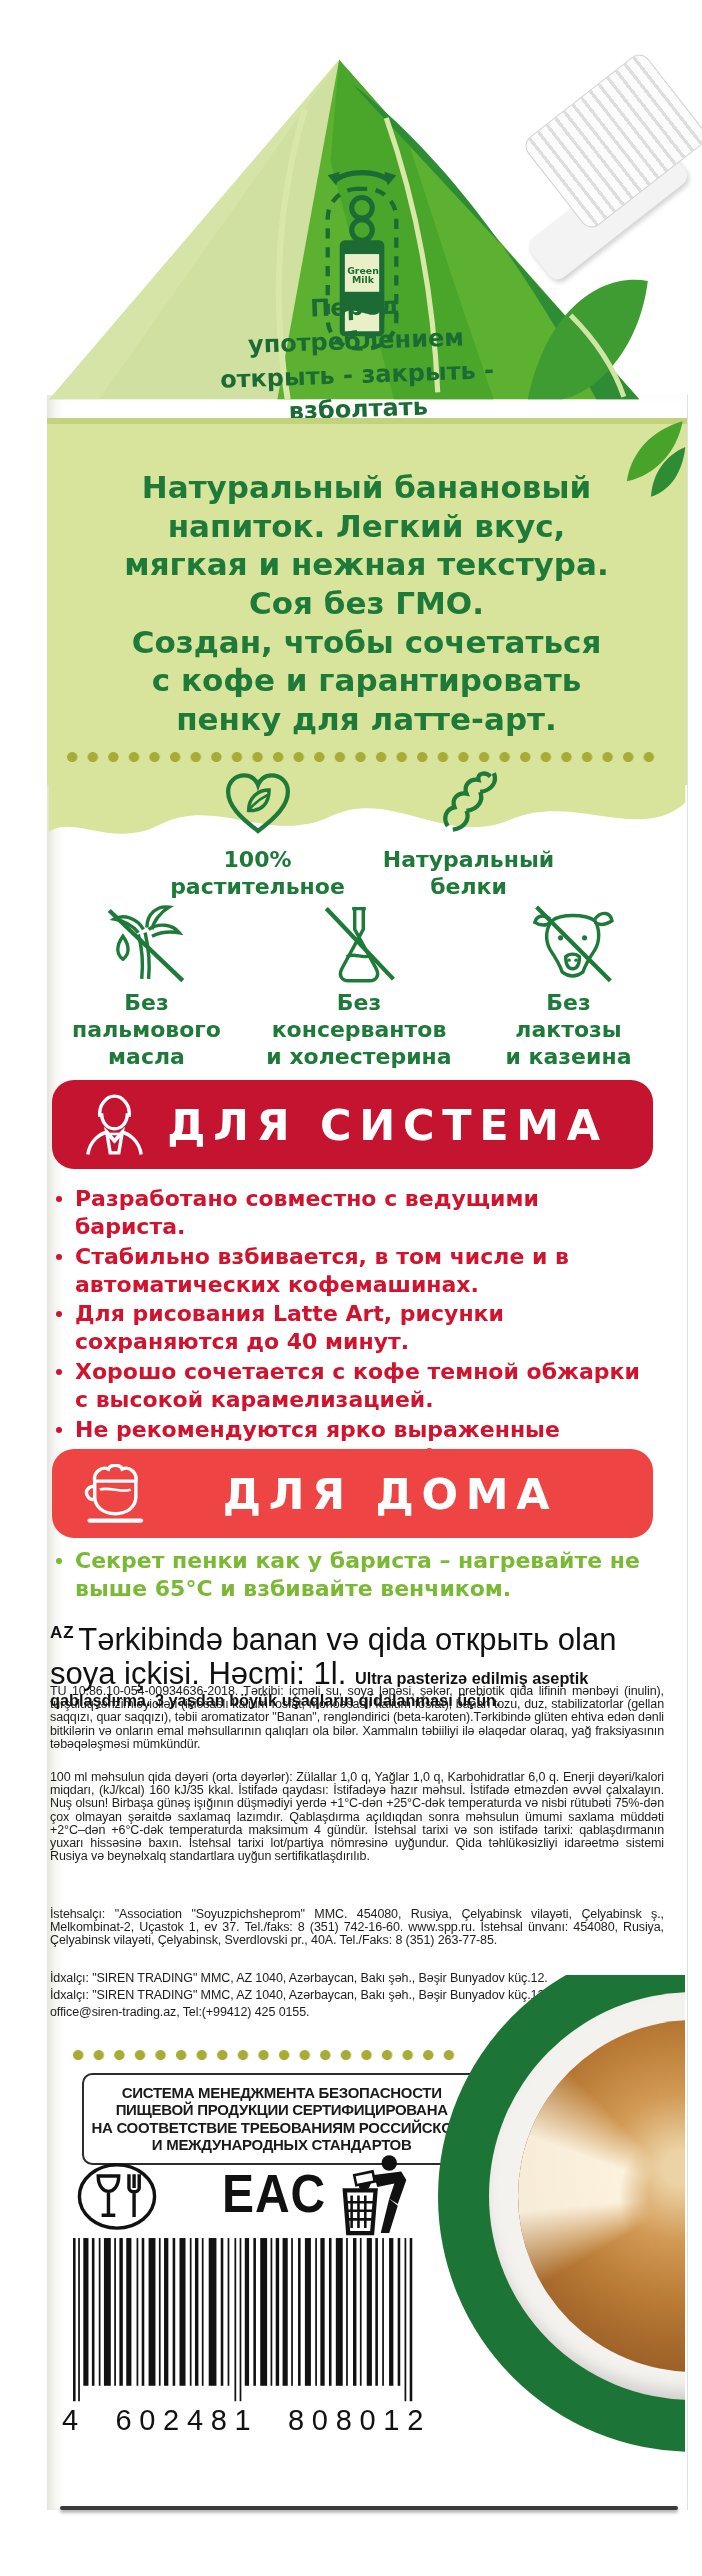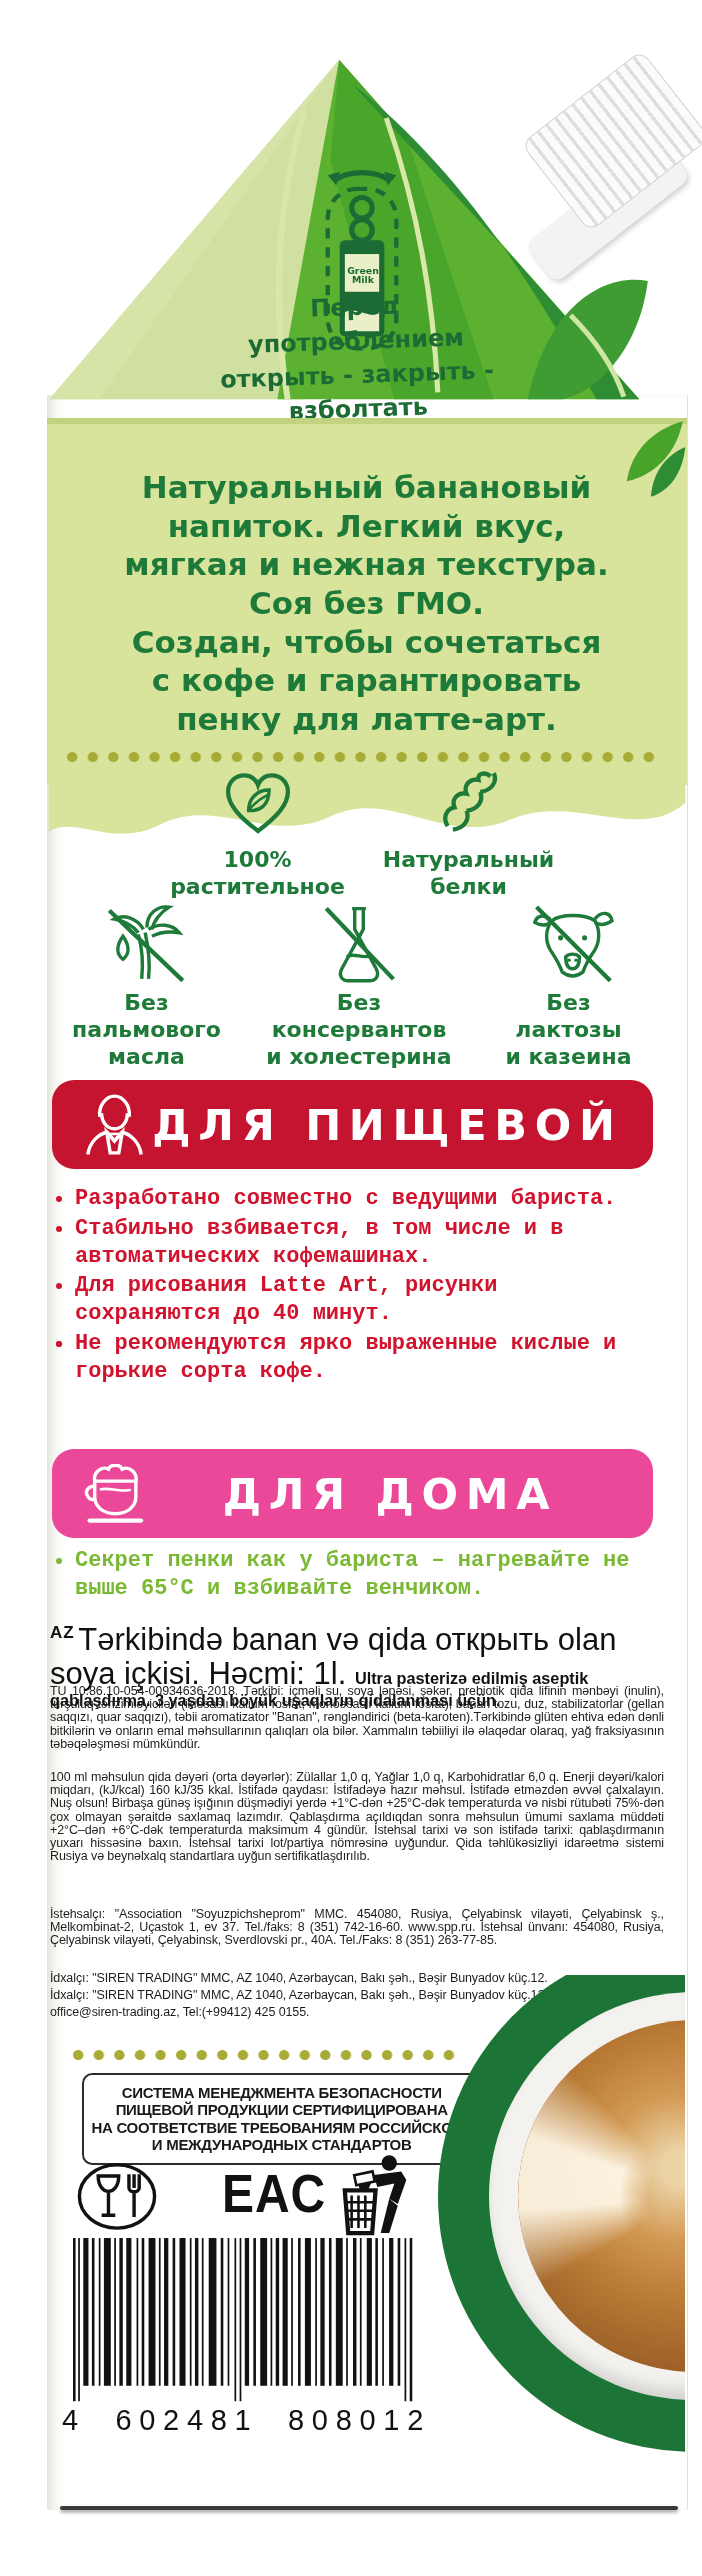--- a/index.html
+++ b/index.html
@@ -41,27 +41,27 @@
     background-size:20.6px 10.3px;height:10.3px;background-repeat:repeat-x;}
   .dots1{left:67px;top:752px;width:592px;}
   .dots2{left:73px;top:2050px;width:391px;}
 
   
   .badge-label{color:#1e7a38;font-size:22px;font-weight:bold;line-height:27px;text-align:center;}
 
   
   .banner{left:52px;width:601px;height:89px;border-radius:22px;display:flex;align-items:center;}
   .banner-red{top:1080px;background:#c51430;}
-  .banner-green{top:1449px;background:#ec4899;}
+  .banner-green{top:1449px;background:#ef4444;}
   .banner-title{flex:1;text-align:center;color:#fff;font-size:43px;font-weight:bold;
     letter-spacing:7.7px;padding-right:26px;}
   .banner-icon{margin-left:29px;}
 
   
-  .bullets{left:53px;width:601px;list-style:none;margin:0;padding:0;font-family:Liberation Mono, monospace;}
+  .bullets{left:53px;width:601px;list-style:none;margin:0;padding:0;}
   .bullets li{position:relative;padding-left:22px;font-size:22px;font-weight:bold;line-height:28px;
     margin-bottom:1.7px;}
   .bullets .dot{position:absolute;left:3.4px;top:11px;width:6px;height:6px;border-radius:50%;
     background:currentColor;}
   .red-list{top:1185px;color:#d2132e;}
   .green-list{top:1547px;color:#7ab933;line-height:29px;}
 
   
   .az-par{left:50px;top:1609px;width:614px;color:#111;
     font-family:"Liberation Sans","DejaVu Sans",sans-serif;}
@@ -218,28 +218,28 @@
 и казеина</div>
 
   <div class="abs banner banner-red">
     <svg class="banner-icon" width="67" height="67" viewBox="0 0 78 78">
       <path d="M22,30 C20,16 30,6 39,6 C48,6 58,16 56,30" fill="none" stroke="#fff" stroke-width="4"></path>
       <path d="M24,26 C24,36 30,44 39,44 C48,44 54,36 54,26" fill="none" stroke="#fff" stroke-width="4"></path>
       <path d="M8,74 C10,58 22,50 30,48 L39,58 L48,48 C56,50 68,58 70,74" fill="none" stroke="#fff" stroke-width="4"></path>
       <path d="M30,48 L39,58 L48,48 L44,72 H34 Z" fill="none" stroke="#fff" stroke-width="4"></path>
       <path d="M33,50 H45" stroke="#fff" stroke-width="3"></path>
     </svg>
-    <div class="banner-title">ДЛЯ ПИЩЕВОЙ</div>
+    <div class="banner-title">ДЛЯ СИСТЕМА</div>
   </div>
 
   <ul class="abs bullets red-list">
     <li><span class="dot"></span><span>Разработано совместно с ведущими бариста.</span></li>
     <li><span class="dot"></span><span>Стабильно взбивается, в том числе и в автоматических кофемашинах.</span></li>
     <li><span class="dot"></span><span>Для рисования Latte Art, рисунки сохраняются до 40 минут.</span></li>
-    <li><span class="dot"></span></li>
+    <li><span class="dot"></span><span>Хорошо сочетается с кофе темной обжарки с высокой карамелизацией.</span></li>
     <li><span class="dot"></span><span>Не рекомендуются ярко выраженные кислые и горькие сорта кофе.</span></li>
   </ul>
 
   <div class="abs banner banner-green">
     <svg class="banner-icon" width="72" height="60" viewBox="0 0 84 70">
       <path d="M16,20 C14,10 24,2 32,6 C34,0 46,0 48,6 C56,2 66,10 64,20" fill="none" stroke="#fff" stroke-width="4"></path>
       <path d="M16,20 H64 V38 C64,50 54,58 40,58 C26,58 16,50 16,38 Z" fill="none" stroke="#fff" stroke-width="4"></path>
       <path d="M16,26 C8,26 4,32 8,38 C10,42 14,42 16,40" fill="none" stroke="#fff" stroke-width="4"></path>
       <path d="M22,30 C30,26 50,34 58,30" fill="none" stroke="#fff" stroke-width="3"></path>
       <path d="M10,66 H70" stroke="#fff" stroke-width="5" stroke-linecap="round"></path>

